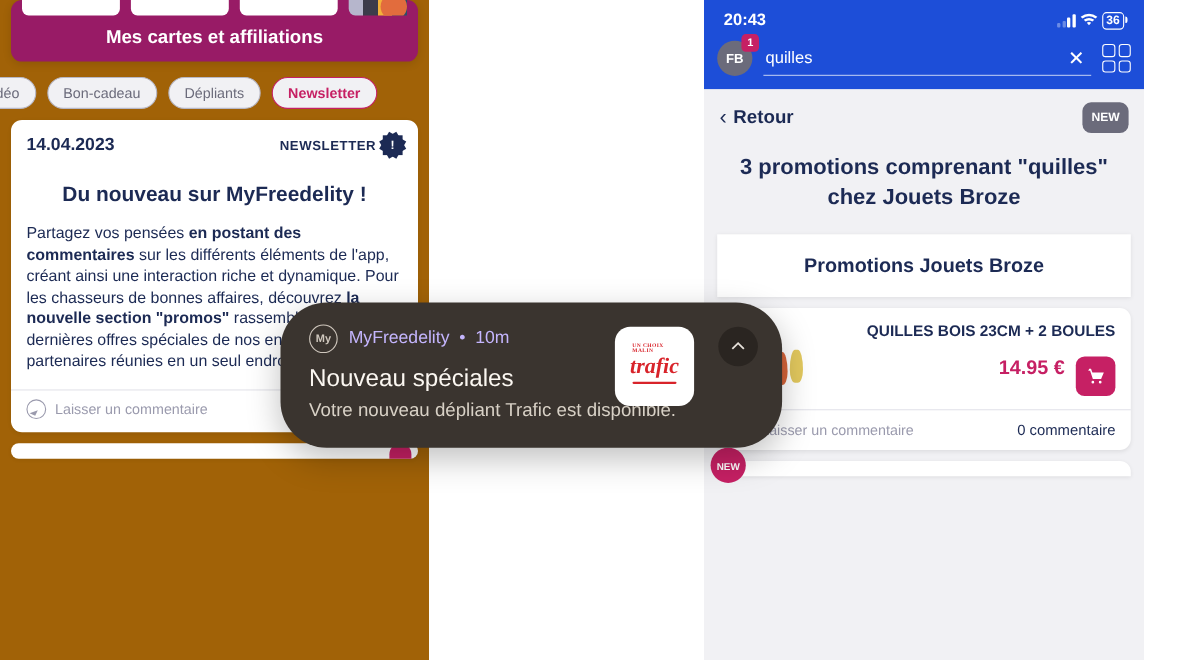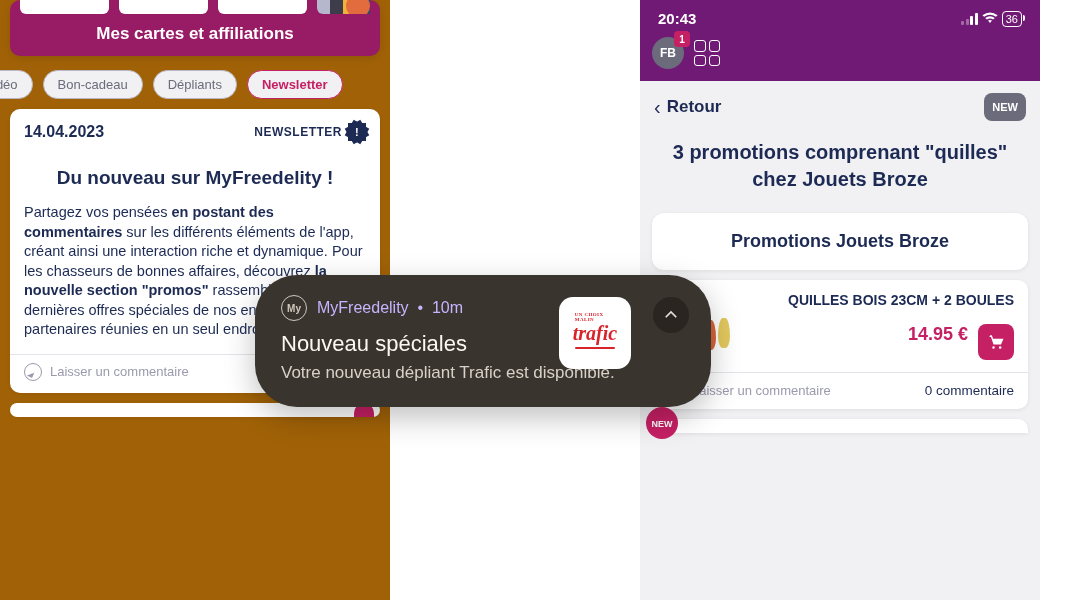--- a/index.html
+++ b/index.html
@@ -178,21 +178,21 @@
 
   
   .phone-right {
     width: 400px;
     flex: 0 0 400px;
     background: #f1f1f4;
     position: relative;
     overflow: hidden;
   }
   .pr-header {
-    background: #701a75;
+    background: #1d4ed8;
     padding: 10px 12px 12px;
     color: #fff;
   }
   .pr-status {
     display: flex;
     justify-content: space-between;
     align-items: center;
     font-size: 15px;
     font-weight: 600;
     padding: 0 6px 10px;
@@ -200,21 +200,21 @@
   .pr-icons { display:flex; align-items:center; gap:4px; }
   .sig-bars { display:inline-flex; align-items:flex-end; gap:1.5px; height:12px; }
   .sig-bars span { width:3px; background:#fff; border-radius:1px; }
   .sig-bars span:nth-child(1){height:4px;background:rgba(255,255,255,.35);}
   .sig-bars span:nth-child(2){height:6px;background:rgba(255,255,255,.35);}
   .sig-bars span:nth-child(3){height:9px;}
   .sig-bars span:nth-child(4){height:12px;}
   .wifi-ic { font-size: 14px; }
   .batt {
     display:inline-flex; align-items:flex-start;
-    font-size:11px; font-weight:400;
+    font-size:11px; font-weight:700;
     border:1.3px solid #fff; border-radius:4px;
     padding:1px 3px; position:relative;
   }
   .batt::after{
     content:""; position:absolute; right:-4px; top:3px;
     width:2px; height:6px; background:#fff; border-radius:0 2px 2px 0;
   }
   .pr-searchrow {
     display:flex; align-items:center; gap:10px;
   }
@@ -255,21 +255,21 @@
   .back-link .chev { font-size:20px; font-weight:400; }
   .new-badge {
     background:#6b6b7b; color:#fff; font-size:11px; font-weight:700;
     padding:8px 8px; border-radius:8px;
   }
   .pr-title {
     color:#1c2a54; font-weight:800; font-size:20px;
     text-align:center; padding:6px 20px 10px; line-height:1.35;
   }
   .pr-brand {
-    background:#fff; border-radius:12px; margin:10px 12px;
+    background:#fff; border-radius:0; margin:10px 12px;
     padding:18px 16px; box-shadow:0 1px 4px rgba(0,0,0,.08);
   }
   .pr-brand-title { color:#1c2a54; font-weight:800; font-size:18px; text-align:center; }
   .pr-item {
     background:#fff; border-radius:10px; margin:10px 12px;
     box-shadow:0 1px 4px rgba(0,0,0,.08);
     position:relative; padding:12px 14px 10px;
   }
   .pr-item-name {
     color:#1c2a54; font-weight:700; font-size:14px; text-align:right;
@@ -420,20 +420,24 @@
           </span>
           <span class="batt">
               <span>36</span>
             </span>
         </span>
       </div>
       <div class="pr-searchrow">
         <div class="avatar">
           <span>FB</span>
           <span class="badge">1</span>
+        </div>
+        <div class="searchbox">
+          <input value="quilles" style="">
+          <span class="clear-x">✕</span>
         </div>
         <div class="qr-ic">
             <span></span>
             <span></span>
             <span></span>
             <span></span>
           </div>
       </div>
     </div>
 

